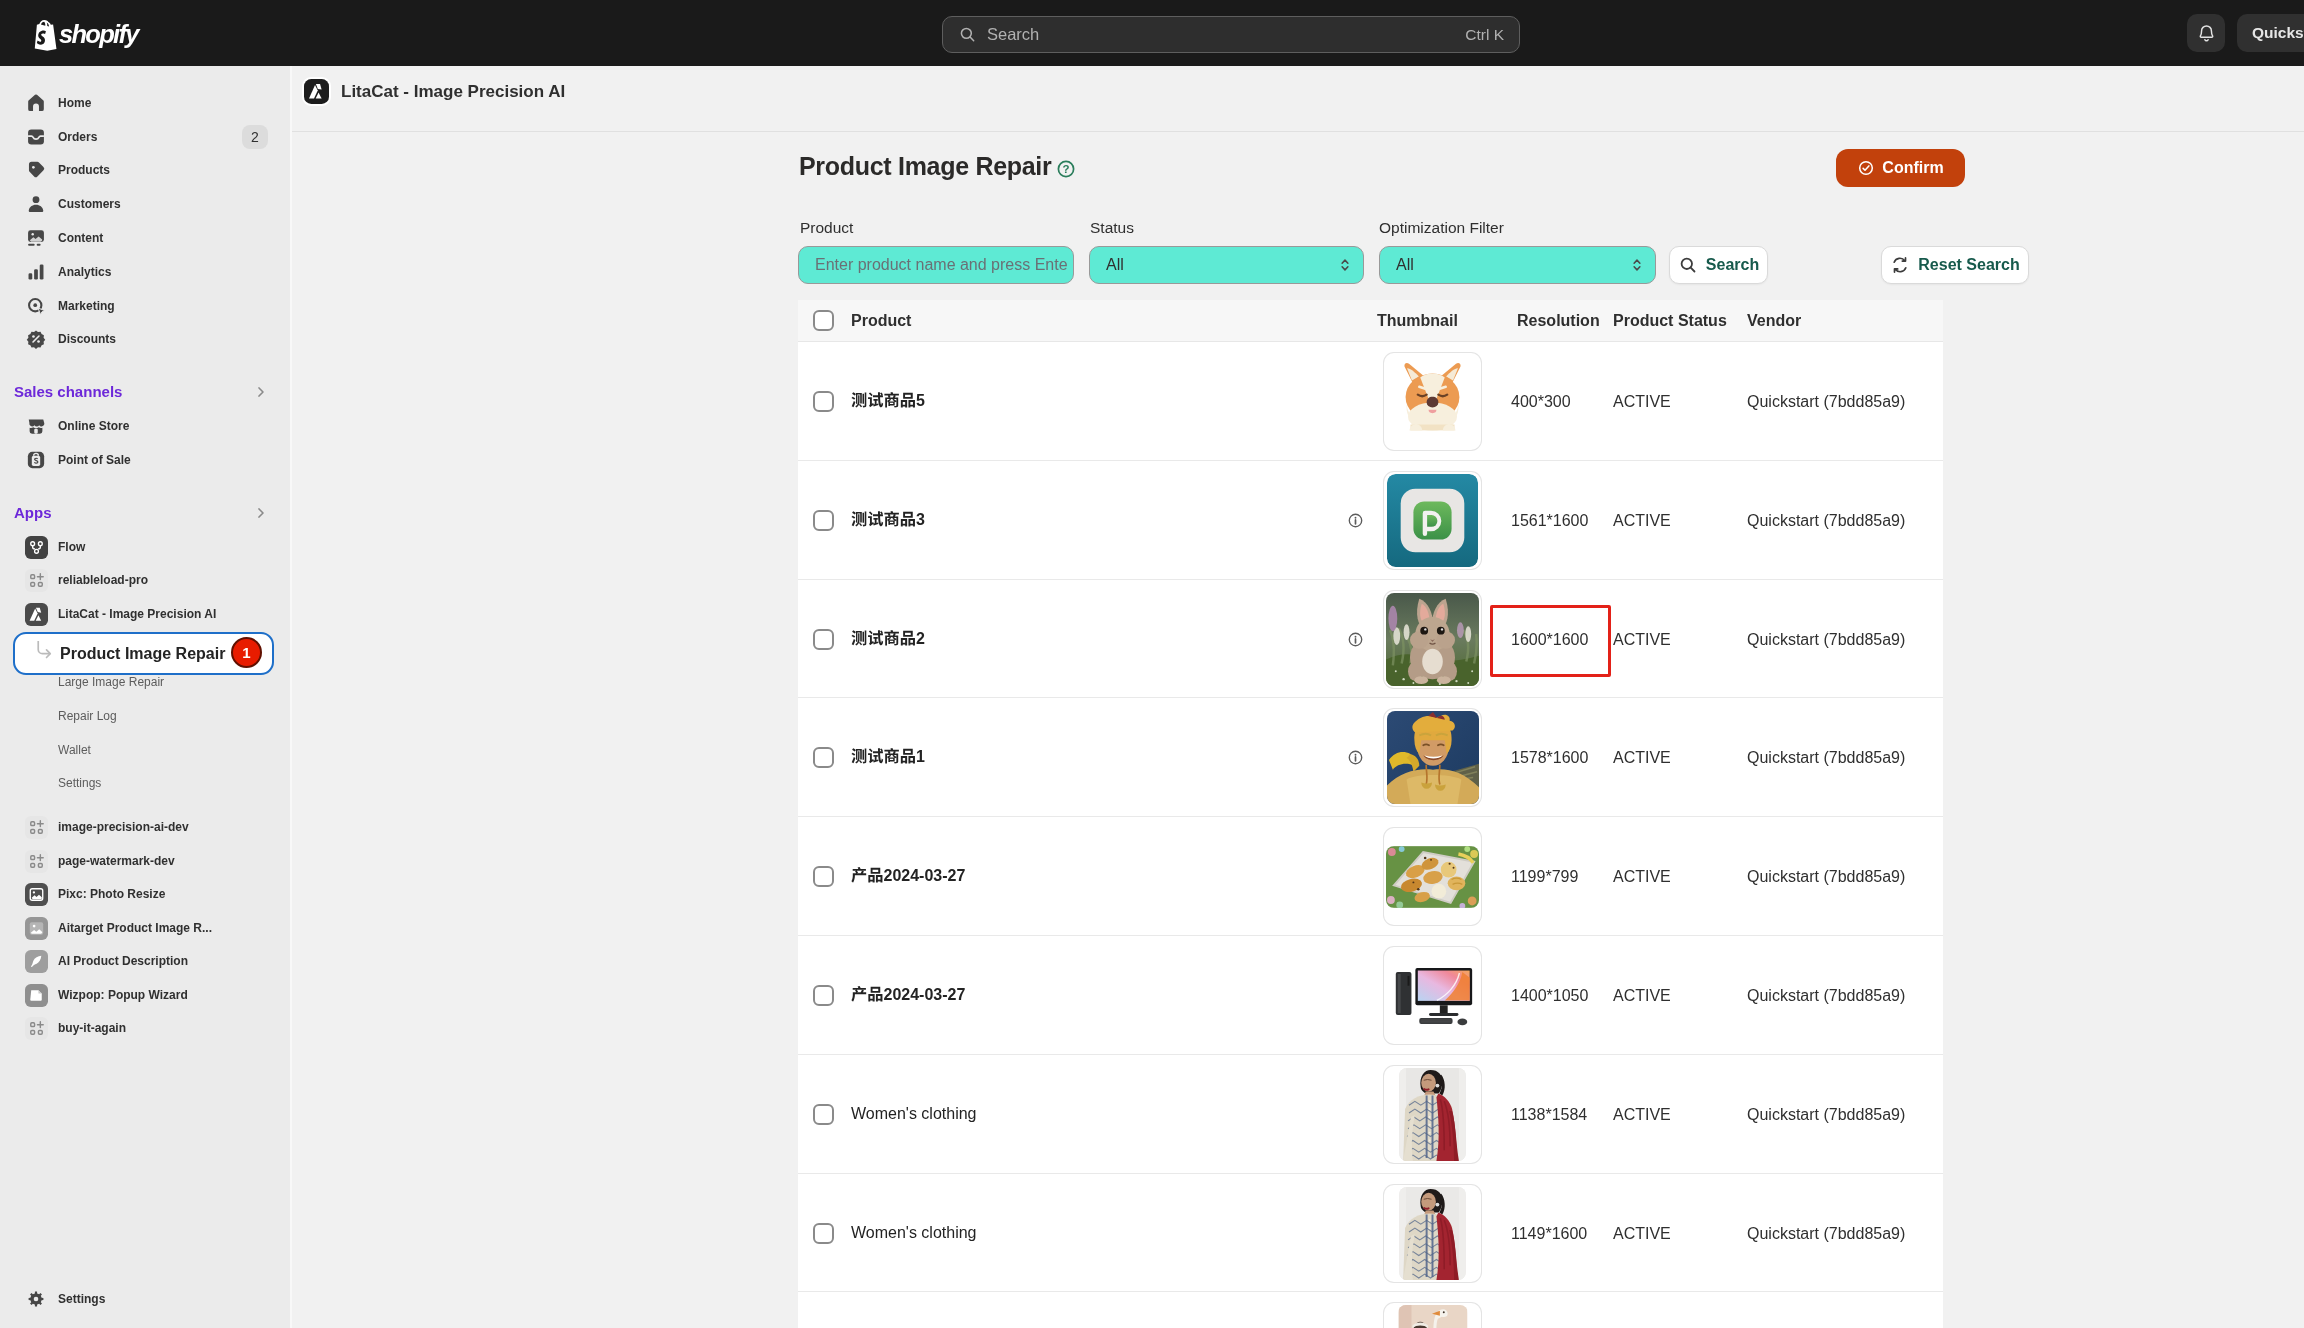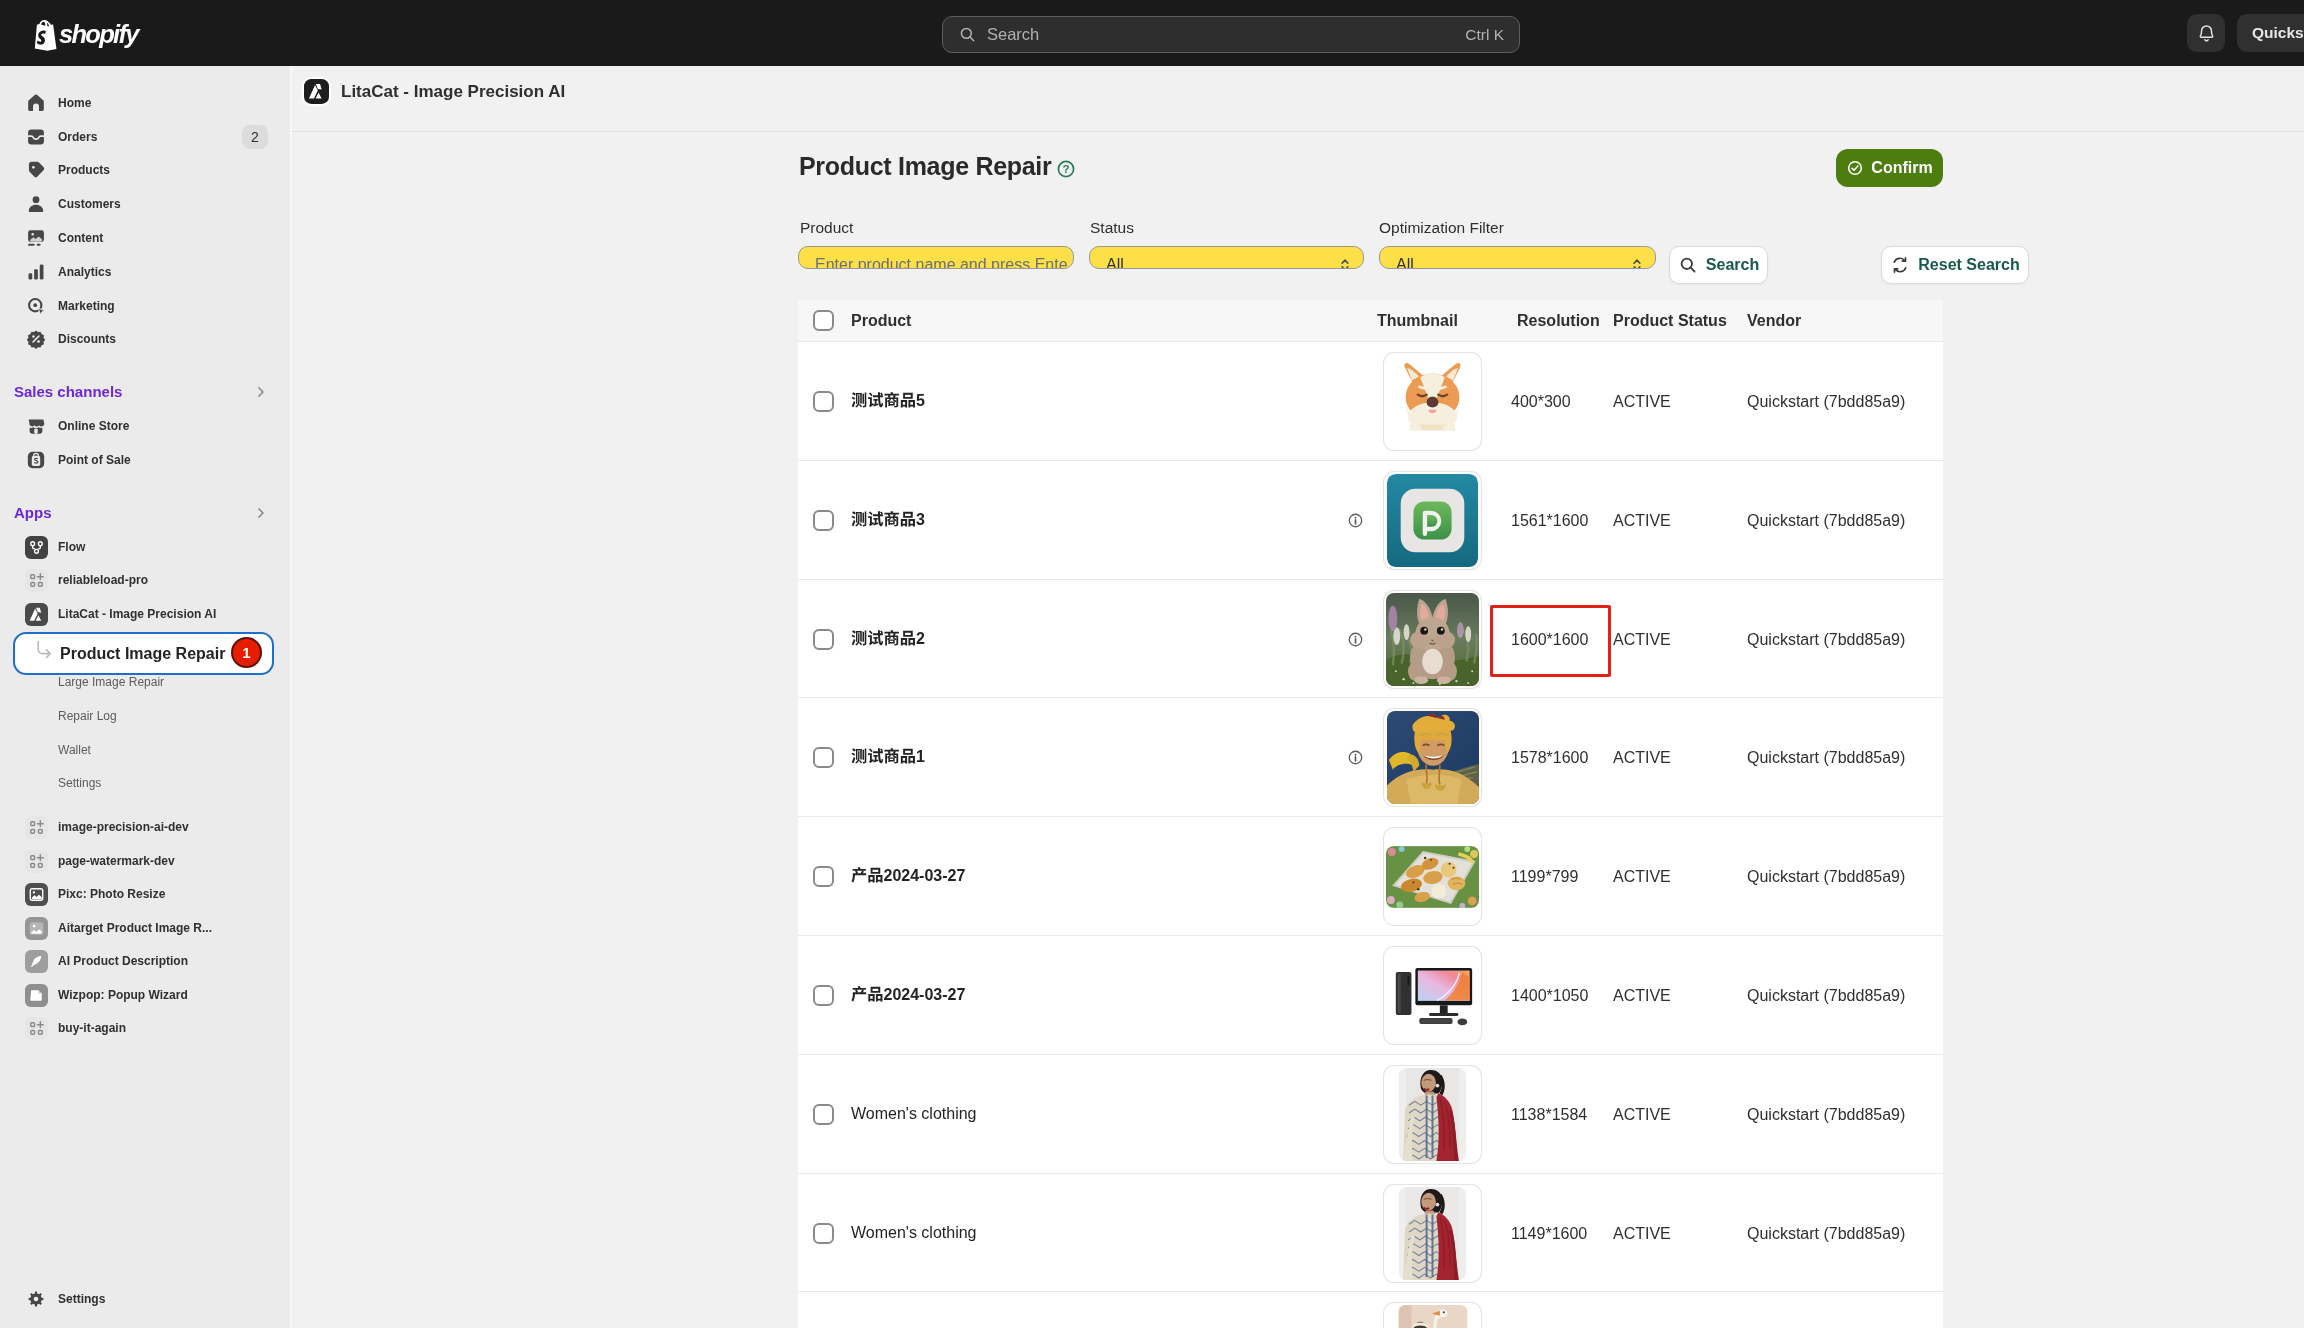--- a/index.html
+++ b/index.html
@@ -22,23 +22,23 @@
 .selpill{position:absolute;left:13px;top:565.5px;width:261px;height:43px;background:#fff;border:2.5px solid #1e6fc9;border-radius:13px}
 .tree{position:absolute;left:19px;top:7px}
 .seltext{position:absolute;left:45px;top:0;line-height:39px;font-size:16px;font-weight:700;color:#242424;white-space:nowrap}
 .redbadge{position:absolute;left:216px;top:3.5px;width:31px;height:31px;background:#e81c00;border:2px solid #601000;border-radius:50%;color:#fff;font-size:15px;font-weight:700;text-align:center;line-height:27px}
 #appbar-line{position:absolute;left:292px;top:131px;right:0;height:1px;background:#e0e0e0}
 #appico{position:absolute;left:304px;top:79px;width:25px;height:25px;border-radius:7px;box-shadow:0 0 0 2px #fff}
 #appico svg{display:block;width:25px;height:25px}
 #apptitle{position:absolute;left:341px;top:79px;line-height:25px;font-size:17px;font-weight:600;color:#2f2f2f}
 #ptitle{position:absolute;left:799px;top:151px;font-size:25px;font-weight:700;color:#2b2a29;letter-spacing:-.3px;line-height:30px}
 #phelp{position:absolute;left:1056px;top:159px}
-#confirm{position:absolute;left:1836px;top:149px;width:107px;height:38px;background:#4d7c0f;border-radius:12px;display:flex;align-items:center;justify-content:center;gap:7px;color:#fff;font-size:16px;font-weight:700}
+#confirm{position:absolute;left:1836px;top:149px;width:129px;height:38px;background:#c2410c;border-radius:12px;display:flex;align-items:center;justify-content:center;gap:7px;color:#fff;font-size:16px;font-weight:700}
 .flabel{position:absolute;top:219px;font-size:15.5px;color:#2f2f2f}
-.fctl{position:absolute;top:246px;height:23px;background:#fde047;border:1.5px solid #999;border-radius:10px}
+.fctl{position:absolute;top:246px;height:38px;background:#5eead4;border:1.5px solid #999;border-radius:10px}
 .fph{position:absolute;left:16px;top:0;line-height:35px;font-size:16px;color:#6a7075;white-space:nowrap}
 .fctl{overflow:hidden}
 .fval{position:absolute;left:16px;top:0;line-height:35px;font-size:16px;color:#2f2f2f}
 .fcaret{position:absolute;right:9px;top:9px}
 .fbtn{position:absolute;top:246px;height:38px;background:#fff;border:1.5px solid #dadada;border-radius:10px;box-shadow:0 1px 2px rgba(0,0,0,.05);display:flex;align-items:center;justify-content:center;gap:8px;font-size:16px;font-weight:700;color:#175a4c;white-space:nowrap}
 #table{position:absolute;left:798px;top:300px;width:1145px;bottom:0;background:#fff}
 #thead{position:absolute;left:0;top:0;width:1145px;height:42px;background:#f7f7f7;border-bottom:1px solid #e7e7e7}
 #thead span{position:absolute;top:0;line-height:42px;font-size:16px;font-weight:700;color:#2f2f2f}
 .cb{width:21px;height:21px;background:#fff;border:2px solid #8a8a8a;border-radius:6px;display:inline-block}
 #thead .cb{position:absolute;left:15px;top:10px}

